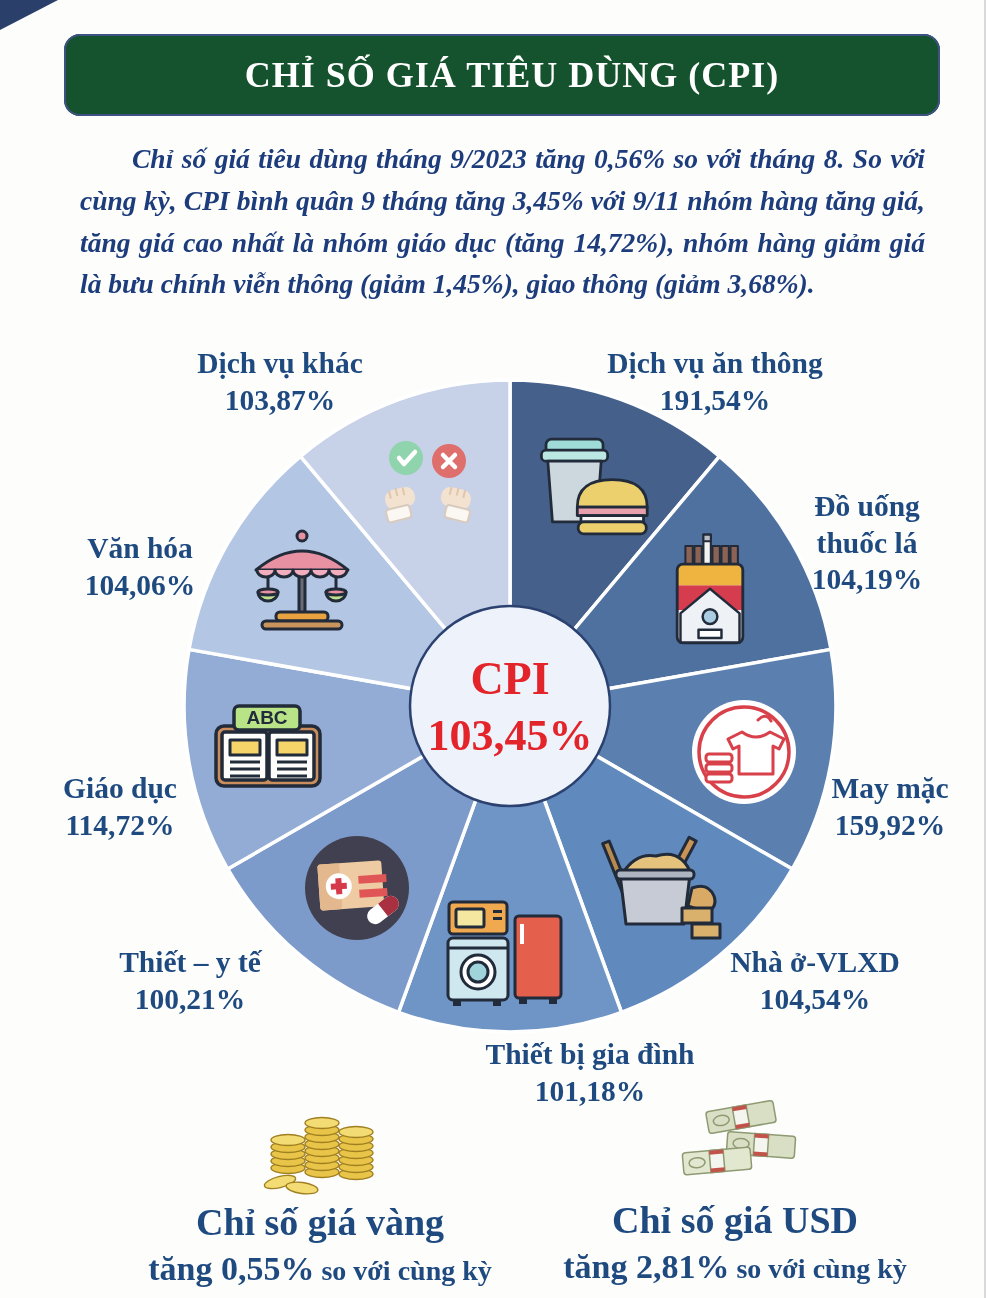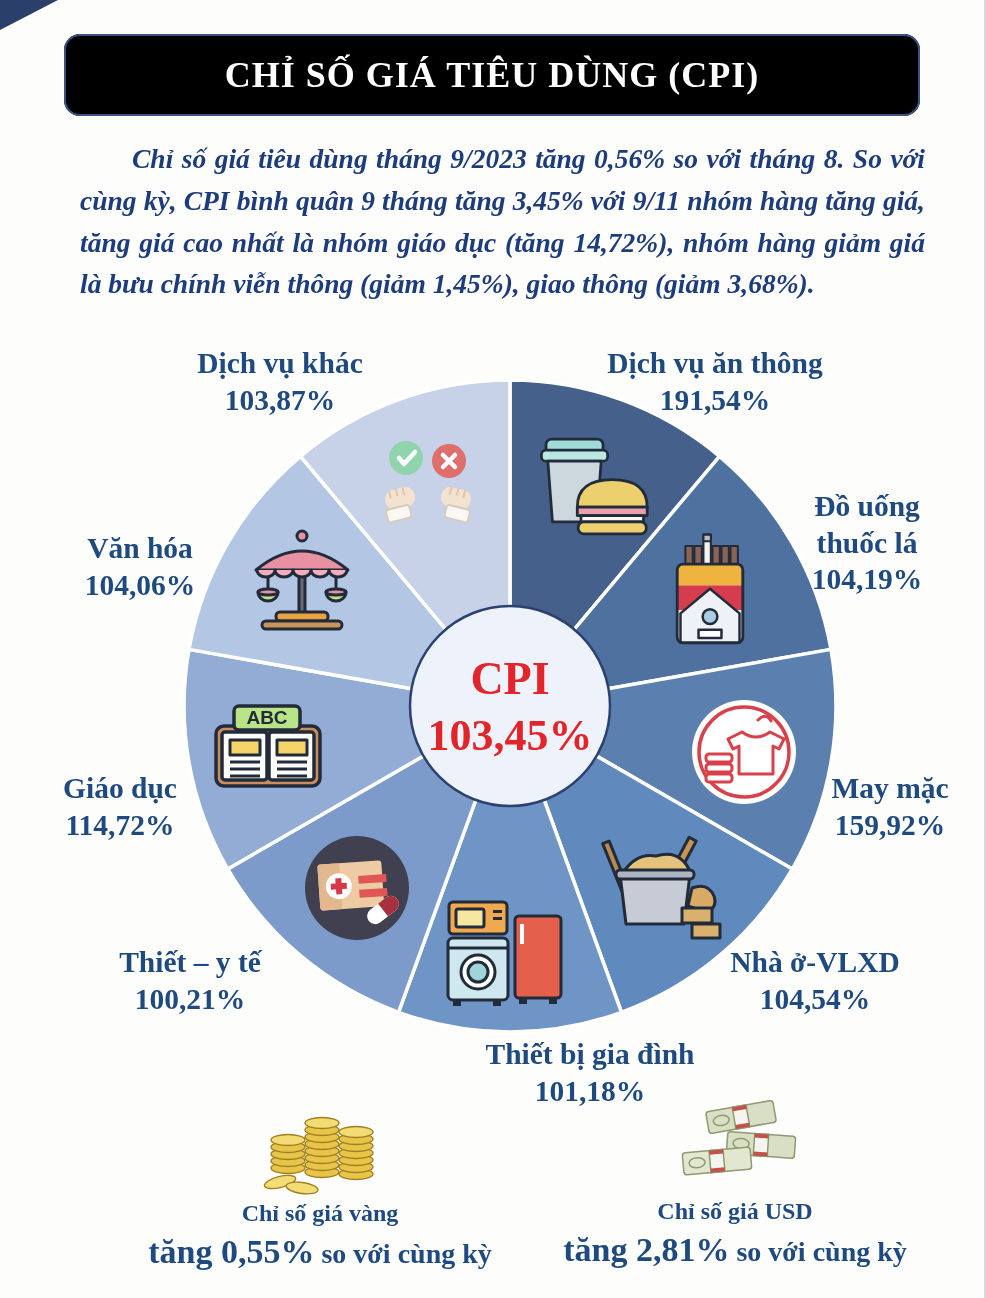--- a/index.html
+++ b/index.html
@@ -1,44 +1,44 @@
 <!DOCTYPE html>
 <html><head>
 <meta charset="utf-8">
 <style>
   html,body{margin:0;padding:0;background:#ffffff;}
   .page{position:relative;width:986px;height:1298px;background:#fdfdfc;overflow:hidden;
         font-family:"Liberation Serif",serif;}
   .corner-wedge{position:absolute;left:0;top:0;width:58px;height:30px;background:#2b3f6b;
         clip-path:polygon(0 0,100% 0,0 100%);}
   .page-edge{position:absolute;top:0;right:0;width:2px;height:100%;background:#d9d9d9;}
-  .header-banner{position:absolute;left:64px;top:34px;width:856px;height:82px;background:#000000;
+  .header-banner{position:absolute;left:64px;top:34px;width:856px;height:82px;background:#14532d;
         border-radius:16px;display:flex;align-items:center;justify-content:center;
         color:#ffffff;font-size:36px;font-weight:700;letter-spacing:1px;
-        box-shadow:0 0 0 2px #3d5282 inset;}
+        box-shadow:0 0 0 2px #3d5282 inset;padding-left:20px;}
   .intro{position:absolute;left:80px;top:138px;width:845px;font-size:27.5px;font-weight:700;
         font-style:italic;color:#1d3c7c;line-height:1.52;text-align:justify;text-indent:52px;margin:0;}
   .pie-wrap{position:absolute;left:180px;top:376px;width:660px;height:660px;}
   .callout{position:absolute;text-align:center;font-weight:700;color:#1e4a80;
         font-size:29.5px;line-height:1.24;}
   .callout .name{white-space:pre-line;}
   .c0{left:555px;top:345px;width:320px;}
   .c1{left:782px;top:488px;width:170px;}
   .c2{left:800px;top:770px;width:180px;}
   .c3{left:695px;top:944px;width:240px;}
   .c4{left:430px;top:1036px;width:320px;}
   .c5{left:75px;top:944px;width:230px;}
   .c6{left:25px;top:770px;width:190px;}
   .c7{left:45px;top:530px;width:190px;}
   .c8{left:120px;top:345px;width:320px;}
   .footer-block{position:absolute;text-align:center;color:#1e4a80;font-weight:700;}
   .footer-block svg{display:block;margin:0 auto;}
   .gold-block{left:120px;top:1086px;width:400px;}
   .usd-block{left:545px;top:1086px;width:380px;}
-  .f-title{font-size:24px;margin-top:2px;}
+  .f-title{font-size:38px;margin-top:2px;}
   .f-line{font-size:28px;margin-top:6px;}
   .f-em{font-size:34px;margin-top:10px;}
 </style>
 </head>
 <body>
 
 <div class="page">
 
   <div class="corner-wedge"></div>
   <div class="page-edge"></div>

